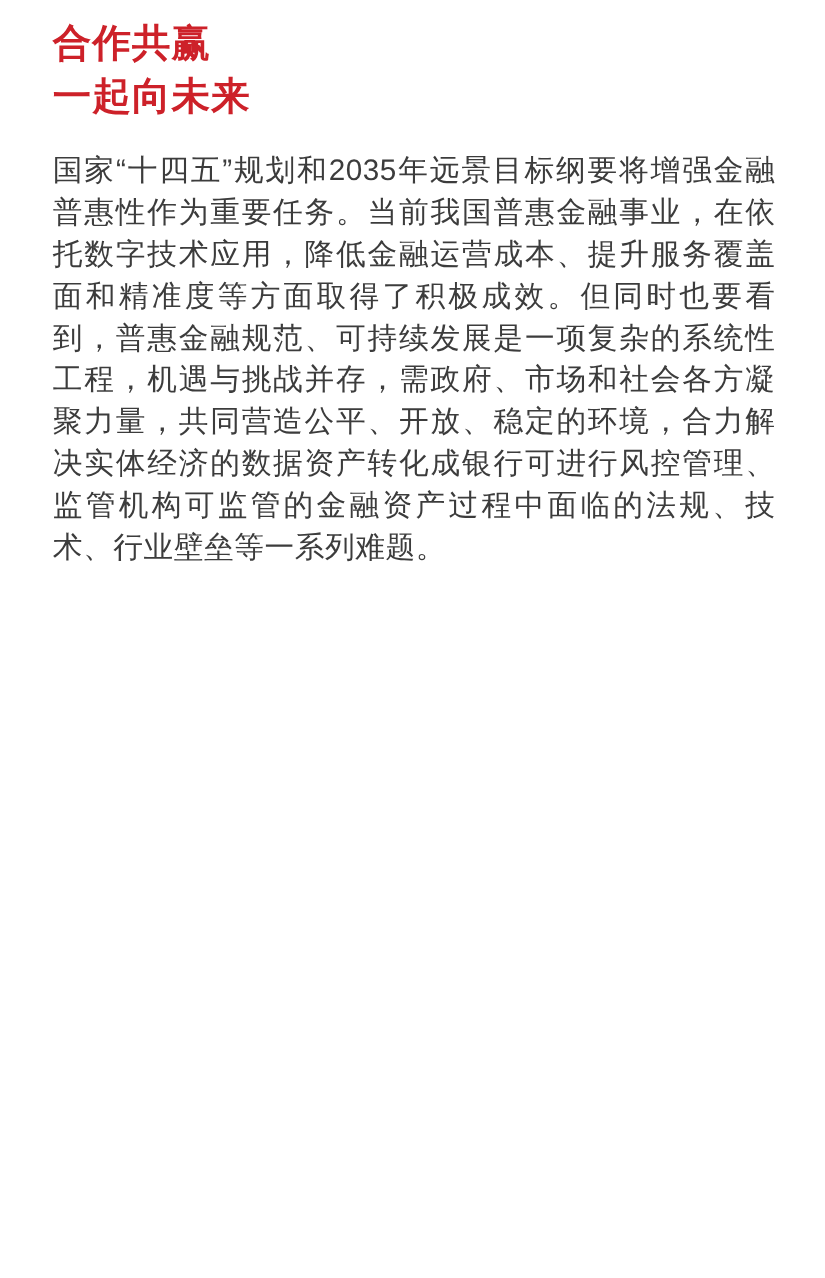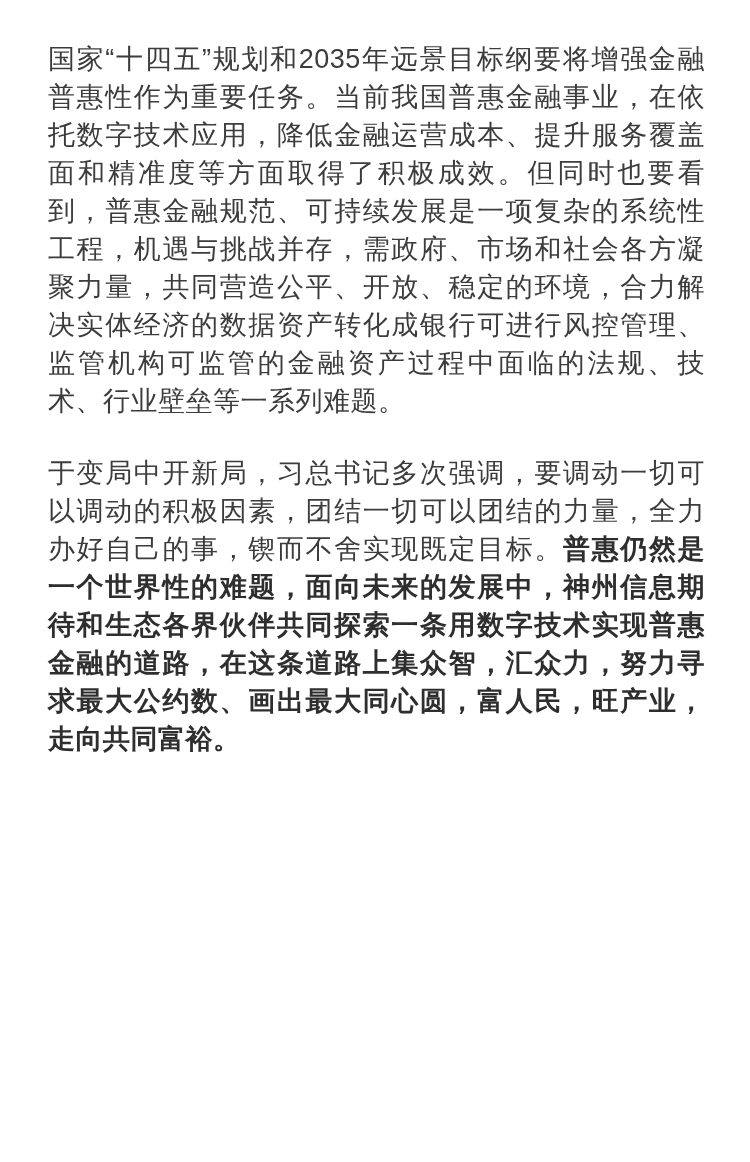--- a/index.html
+++ b/index.html
@@ -44,18 +44,19 @@
   .body-para strong {
     font-weight: bold;
     color: #2e2e2e;
   }
 </style>
 </head>
 <body>
 
 <div class="page">
   <h1 class="title">
+    <span class="title-line">合作共赢</span>
+    <span class="title-line">一起向未来</span>
   </h1>
 
   <p class="body-para">国家“十四五”规划和2035年远景目标纲要将增强金融普惠性作为重要任务。当前我国普惠金融事业，在依托数字技术应用，降低金融运营成本、提升服务覆盖面和精准度等方面取得了积极成效。但同时也要看到，普惠金融规范、可持续发展是一项复杂的系统性工程，机遇与挑战并存，需政府、市场和社会各方凝聚力量，共同营造公平、开放、稳定的环境，合力解决实体经济的数据资产转化成银行可进行风控管理、监管机构可监管的金融资产过程中面临的法规、技术、行业壁垒等一系列难题。</p>
 
-  <p class="body-para"><span>于变局中开新局，习总书记多次强调，要调动一切可以调动的积极因素，团结一切可以团结的力量，全力办好自己的事，锲而不舍实现既定目标。</span><strong>普惠仍然是一个世界性的难题，面向未来的发展中，神州信息期待和生态各界伙伴共同探索一条用数字技术实现普惠金融的道路，在这条道路上集众智，汇众力，努力寻求最大公约数、画出最大同心圆，富人民，旺产业，走向共同富裕。</strong></p>
 </div>
 
 </body></html>

